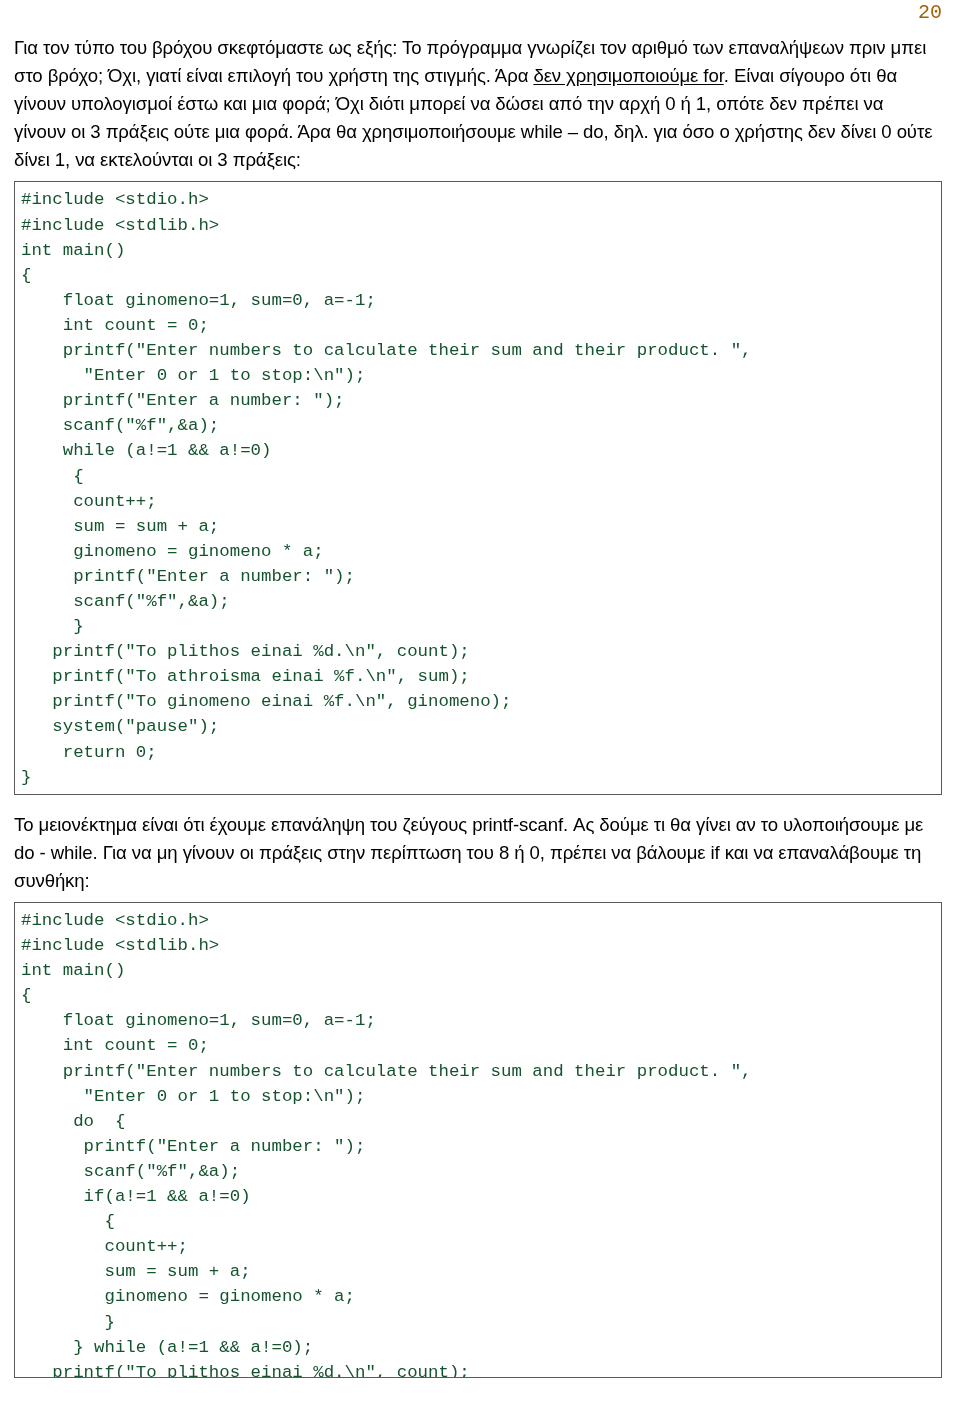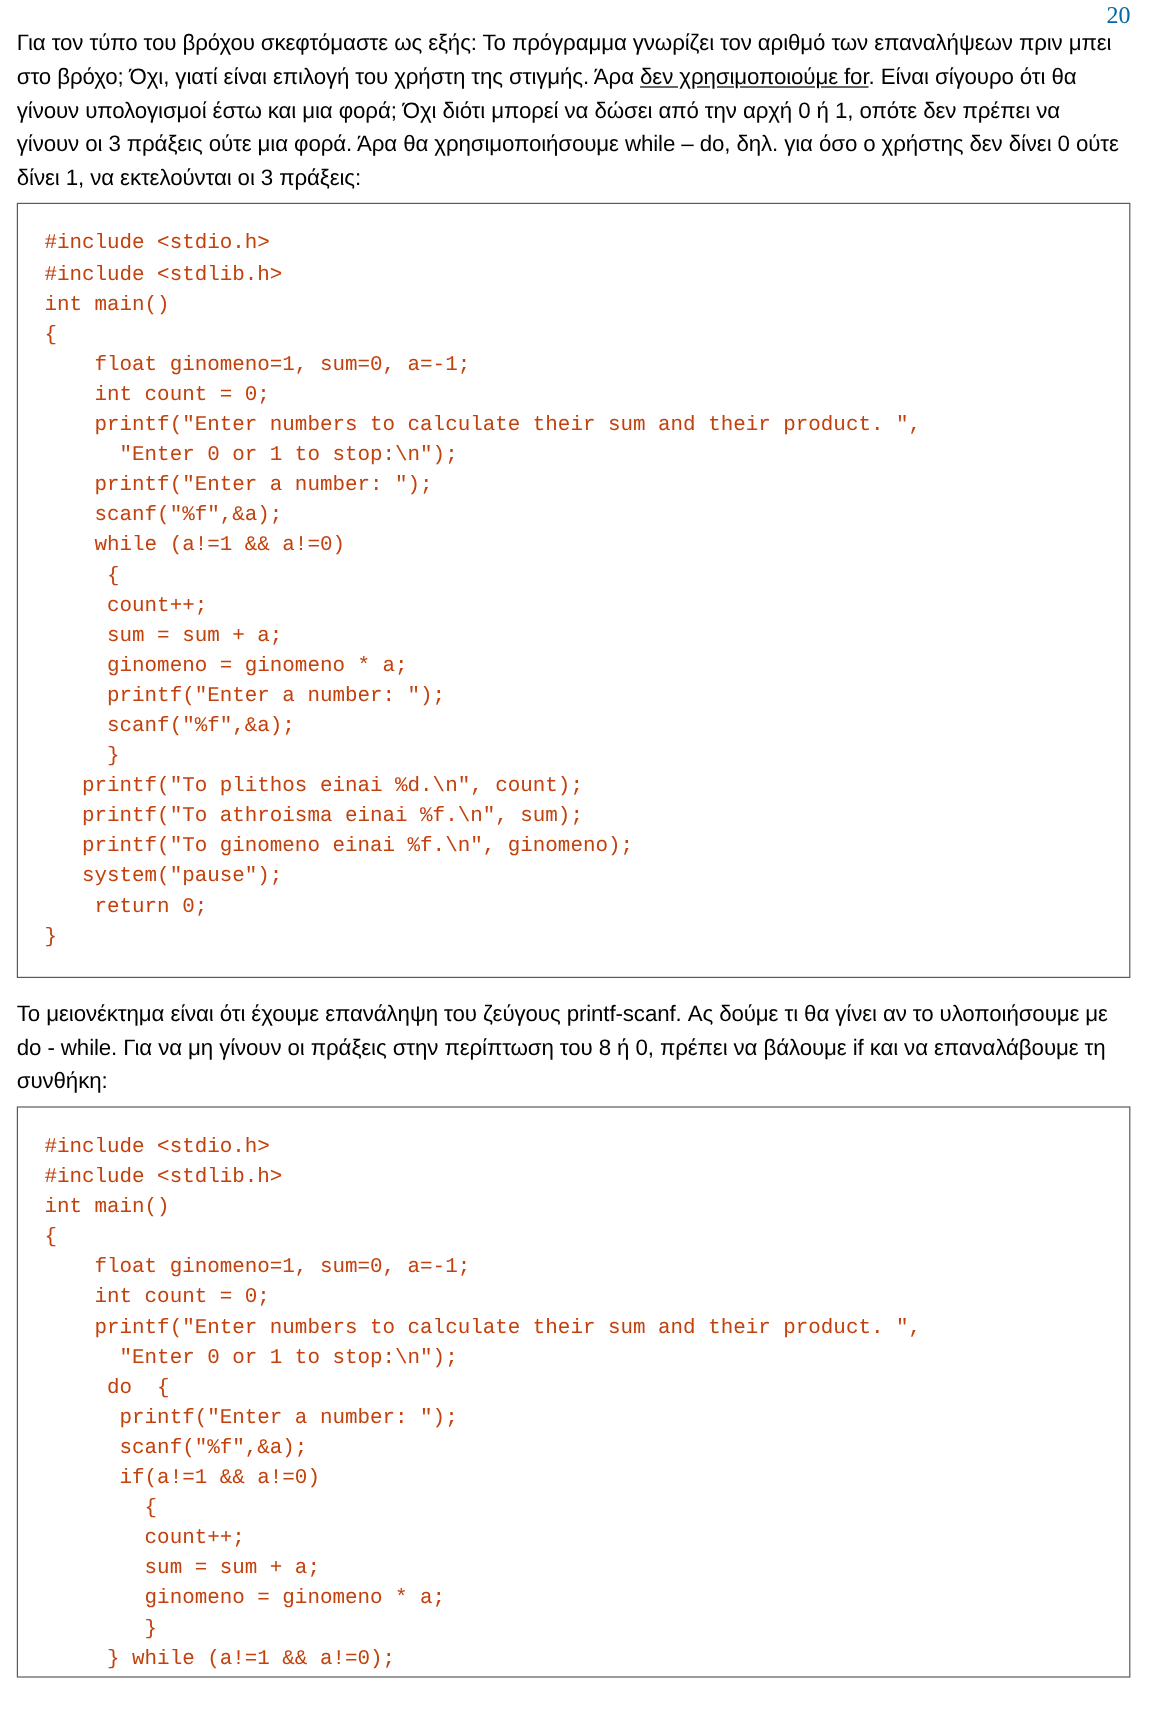--- a/index.html
+++ b/index.html
@@ -19,61 +19,61 @@
     position: relative;
     width: 960px;
     height: 1424px;
     box-sizing: border-box;
     padding: 0 14px;
   }
   .page-number {
     position: absolute;
     top: 2px;
     right: 18px;
-    font-family: Liberation Serif, serif;
+    font-family: Liberation Mono, monospace;
     font-size: 20px;
     line-height: 22px;
-    color: #0369a1;
+    color: #a16207;
   }
   .body-paragraph {
     font-family: "Liberation Sans", sans-serif;
     font-size: 18.6px;
     line-height: 28.1px;
     color: #000000;
     text-align: left;
     letter-spacing: -0.1px;
     margin: 0;
   }
   .para-top {
-    padding-top: 22px;
+    padding-top: 34px;
     width: 926px;
   }
   .para-mid {
     padding-top: 16px;
     width: 926px;
   }
   .u {
     text-decoration: underline;
     text-underline-offset: 2px;
   }
   .code-block {
     border: 1px solid #5a5a5a;
     box-sizing: border-box;
     width: 928px;
     margin-top: 7px;
     padding: 5px 6px 4px 6px;
     background: #ffffff;
     overflow: hidden;
   }
   .code-block pre {
-    margin: 16px;
+    margin: 0;
     font-family: "Liberation Mono", "DejaVu Sans Mono", monospace;
     font-size: 17.4px;
     line-height: 25.1px;
-    color: #c2410c;
+    color: #14532d;
     white-space: pre;
     letter-spacing: 0px;
   }
   #code-block-2 {
     
     max-height: 476px;
   }
 </style>
 </head>
 <body>

